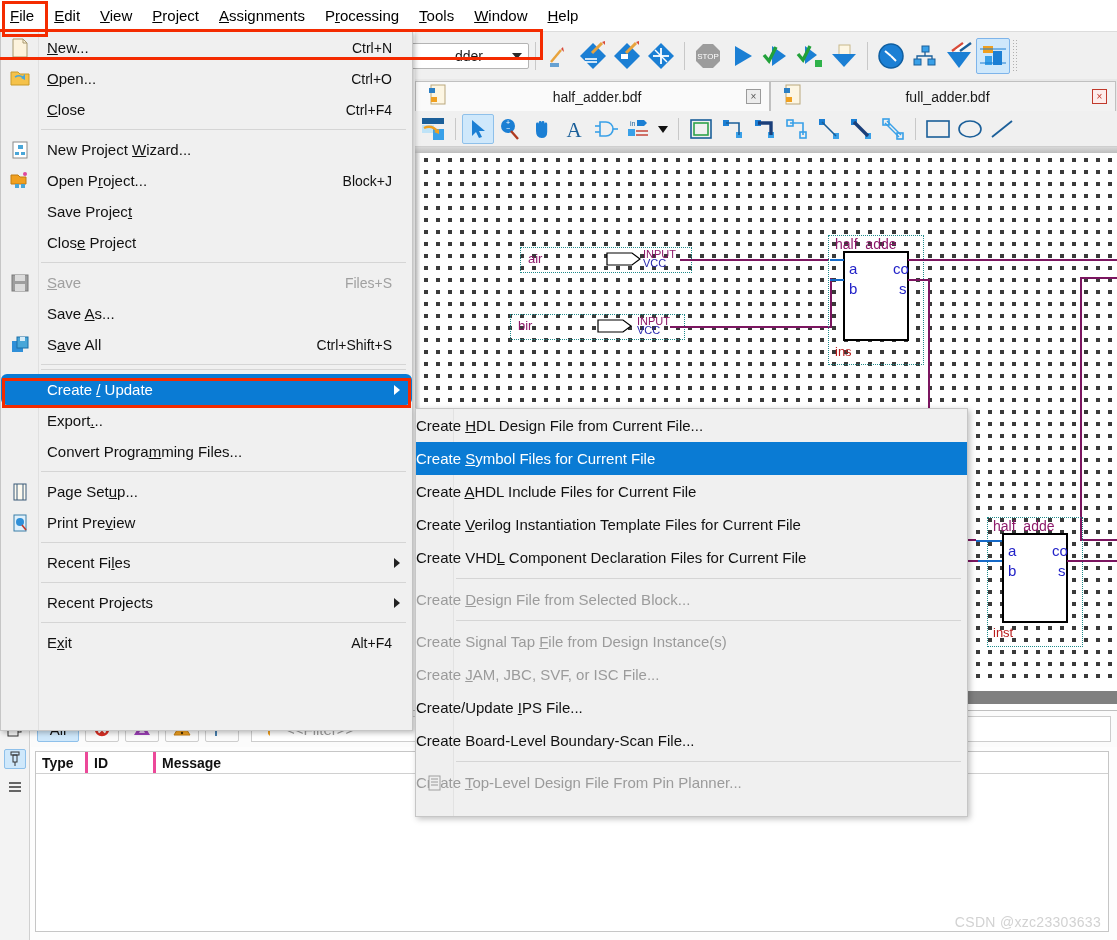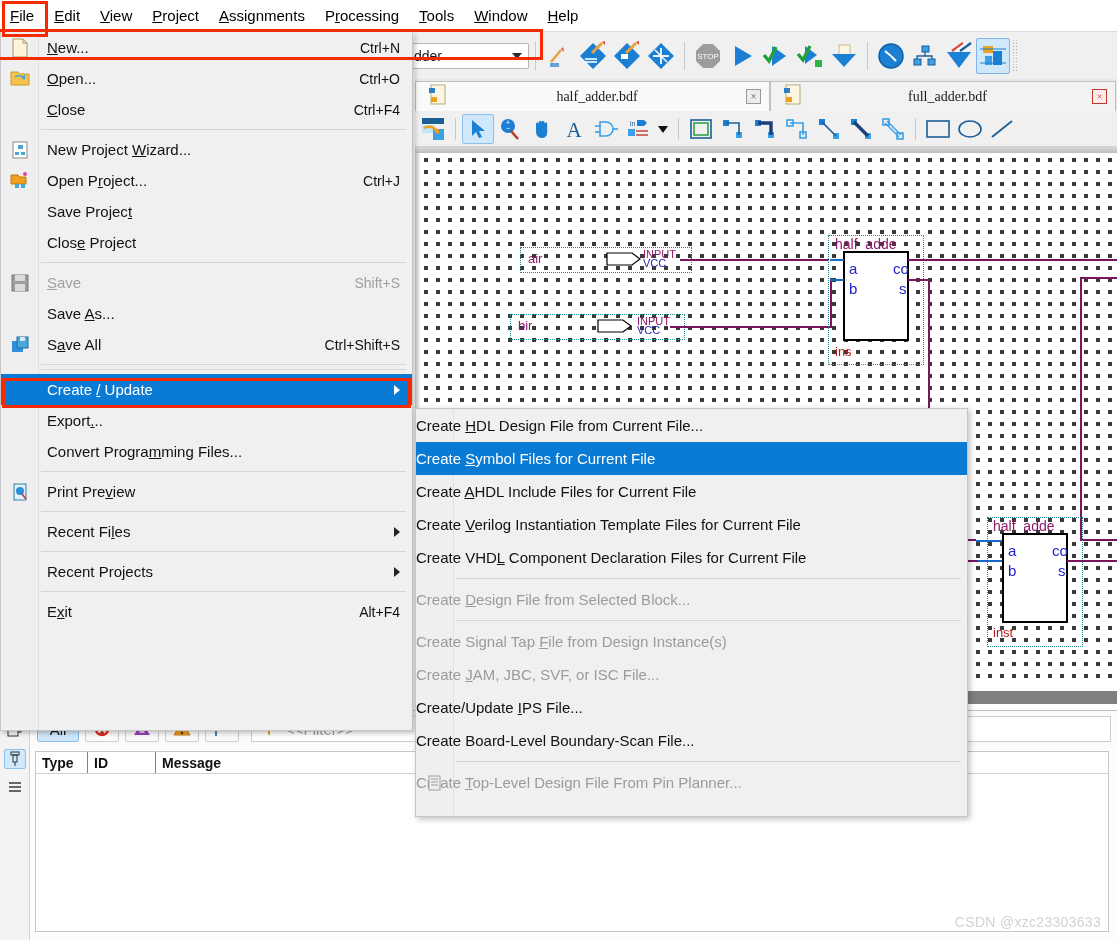--- a/index.html
+++ b/index.html
@@ -38,21 +38,21 @@
   .toolbar-row {
     position: absolute; left: 415px; top: 31px; width: 702px; height: 48px;
     background: #f0f0f0;
     border-top: 1px solid #dcdcdc;
     display: flex; align-items: center;
   }
   .combo {
     width: 120px; height: 26px; margin-left: -6px;
     border: 1px solid #b4b4b4; background: #fff; border-radius: 2px;
     display: flex; align-items: center; padding: 0 4px;
-    font-size: 14px; color: #1a1a1a; position: relative; overflow: hidden;
+    font-size: 14px; color: #1a1a1a; position: relative; overflow: hidden; justify-content: center;
   }
   .combo .caret {
     position: absolute; right: 6px; top: 50%; transform: translateY(-50%);
     width: 0; height: 0; border-left: 5px solid transparent;
     border-right: 5px solid transparent; border-top: 6px solid #2b2b2b;
   }
   .tb-sep { width: 1px; height: 28px; background: #c8c8c8; margin: 0 6px; }
   .tb-btn {
     width: 34px; height: 36px; display: flex; align-items: center; justify-content: center;
     border-radius: 2px;
@@ -65,21 +65,21 @@
   }
 
   
   .tabstrip {
     position: absolute; left: 415px; top: 79px; width: 702px; height: 32px;
     background: #e8e8e8; display: flex; align-items: flex-end;
   }
   .tab {
     height: 30px; display: flex; align-items: center; gap: 8px;
     padding: 0 8px 0 12px; border: 1px solid #c0c0c0; border-bottom: none;
-    background: #fafafa; font-size: 14px; color: #1a1a1a; font-family: Liberation Serif, serif;
+    background: #fafafa; font-size: 14px; color: #1a1a1a;
   }
   .tab.inactive { background: #f2f2f2; }
   .tab .tablabel { flex: 1; text-align: center; padding: 0 28px; }
   .tab-close {
     width: 15px; height: 15px; border: 1px solid #9a9a9a; background: #ececec;
     display: flex; align-items: center; justify-content: center;
     font-size: 10px; color: #555; line-height: 1;
   }
   .tab-close.red { border-color: #c0392b; color: #c0392b; background: #fdeceb; }
 
@@ -138,26 +138,26 @@
     background: #f0f0f0; border: 1px solid #c6c6c6;
     box-shadow: 2px 2px 5px rgba(0,0,0,0.25);
     z-index: 30;
   }
   .fm-gutter {
     position: absolute; left: 0; top: 0; width: 38px; height: 100%;
     background: #efefef; border-right: 1px solid #e0e0e0;
   }
   .fm-item {
     position: relative; height: 31px; display: flex; align-items: center;
-    padding-left: 46px; padding-right: 12px; font-size: 15px; color: #111;
+    padding-left: 46px; padding-right: 20px; font-size: 15px; color: #111;
     white-space: nowrap;
   }
   .fm-item .accel { margin-left: auto; font-size: 14px; color: #111; }
   .fm-item.disabled, .fm-item.disabled .accel { color: #a0a0a0; }
-  .fm-item.highlight { background: #0a7bd4; color: #fff; }
+  .fm-item.highlight { background: #0a7bd4; color: #fff; border-radius: 6px; }
   .fm-sep { height: 1px; background: #d5d5d5; margin: 4px 6px 4px 40px; }
   .fm-arrow {
     position: absolute; right: 12px; top: 50%; transform: translateY(-50%);
     width: 0; height: 0; border-top: 5px solid transparent;
     border-bottom: 5px solid transparent; border-left: 6px solid #222;
   }
   .fm-item.highlight .fm-arrow { border-left-color: #fff; }
   .fm-icon {
     position: absolute; left: 9px; top: 50%; transform: translateY(-50%);
     width: 20px; height: 20px;
@@ -220,21 +220,21 @@
   }
   .bp-filter .ftext { color: #9a9a9a; font-size: 15px; }
   .bp-table {
     position: absolute; left: 35px; top: 40px; right: 8px; bottom: 8px;
     background: #fff; border: 1px solid #c6c6c6;
   }
   .bp-thead { display: flex; height: 22px; border-bottom: 1px solid #d0d0d0; }
   .bp-th {
     font-size: 14px; font-weight: bold; color: #111;
     display: flex; align-items: center; padding-left: 6px;
-    border-right: 1px solid #ec4899; overflow: hidden;
+    border-right: 3px solid #ec4899; overflow: hidden;
   }
   .watermark {
     position: absolute; right: 16px; bottom: 10px;
     font-size: 14px; color: #d2d2d2; letter-spacing: 0.3px;
     user-select: none;
   }
 </style>
 </head>
 <body>
 
@@ -614,40 +614,40 @@
     <div class="fm-item">
       <span class="fm-icon">
         <svg width="20" height="20" viewBox="0 0 20 20">
             <path d="M1 4 h7 l2 2 h6 v7 h-15 z" fill="#f0a020" stroke="#c07d12"></path>
             <circle cx="15" cy="3" r="2" fill="#e0479c"></circle>
             <rect x="5" y="13" width="4" height="4" fill="#49a6d8"></rect>
             <rect x="11" y="13" width="4" height="4" fill="#49a6d8"></rect>
           </svg>
       </span>
       <span>Open P<span class="ul">r</span>oject...</span>
-      <span class="accel">Ctrl+J</span>
+      <span class="accel">Block+J</span>
     </div>
     <div class="fm-item">
       <span>Save Projec<span class="ul">t</span></span>
     </div>
     <div class="fm-item">
       <span>Clos<span class="ul">e</span> Project</span>
     </div>
     <div class="fm-sep"></div>
 
     <div class="fm-item disabled">
       <span class="fm-icon">
         <svg width="20" height="20" viewBox="0 0 20 20">
             <rect x="2" y="2" width="16" height="16" fill="#9e9e9e" stroke="#7a7a7a"></rect>
             <rect x="5" y="2" width="10" height="6" fill="#dcdcdc"></rect>
             <rect x="5" y="11" width="10" height="7" fill="#dcdcdc"></rect>
           </svg>
       </span>
       <span><span class="ul">S</span>ave</span>
-      <span class="accel">Shift+S</span>
+      <span class="accel">Files+S</span>
     </div>
     <div class="fm-item">
       <span>Save <span class="ul">A</span>s...</span>
     </div>
     <div class="fm-item">
       <span class="fm-icon">
         <svg width="20" height="20" viewBox="0 0 20 20">
             <rect x="2" y="6" width="11" height="11" fill="#2f8fd8"></rect>
             <rect x="7" y="2" width="11" height="11" fill="#49a6d8" stroke="#1b6fa8"></rect>
             <rect x="10" y="2" width="5" height="4" fill="#d6ecf8"></rect>
@@ -665,20 +665,30 @@
       <span class="fm-arrow"></span>
     </div>
     <div class="fm-item">
       <span>Export<span class="ul">.</span>..</span>
     </div>
     <div class="fm-item">
       <span>Convert Progra<span class="ul">m</span>ming Files...</span>
     </div>
     <div class="fm-sep"></div>
 
+    <div class="fm-item">
+      <span class="fm-icon">
+        <svg width="20" height="20" viewBox="0 0 20 20">
+            <rect x="4" y="2" width="12" height="16" fill="#fdfaf0" stroke="#3b5a78"></rect>
+            <line x1="7" y1="2" x2="7" y2="18" stroke="#3b5a78"></line>
+            <line x1="13" y1="2" x2="13" y2="18" stroke="#3b5a78"></line>
+          </svg>
+      </span>
+      <span>Page Set<span class="ul">u</span>p...</span>
+    </div>
     <div class="fm-item">
       <span class="fm-icon">
         <svg width="20" height="20" viewBox="0 0 20 20">
             <rect x="4" y="2" width="12" height="16" fill="#dff0fb" stroke="#3b7fa8"></rect>
             <circle cx="10" cy="9" r="4" fill="#2f8fd8"></circle>
             <line x1="12" y1="12" x2="16" y2="17" stroke="#c0392b" stroke-width="1.6"></line>
           </svg>
       </span>
       <span>Print Pre<span class="ul">v</span>iew</span>
     </div>

